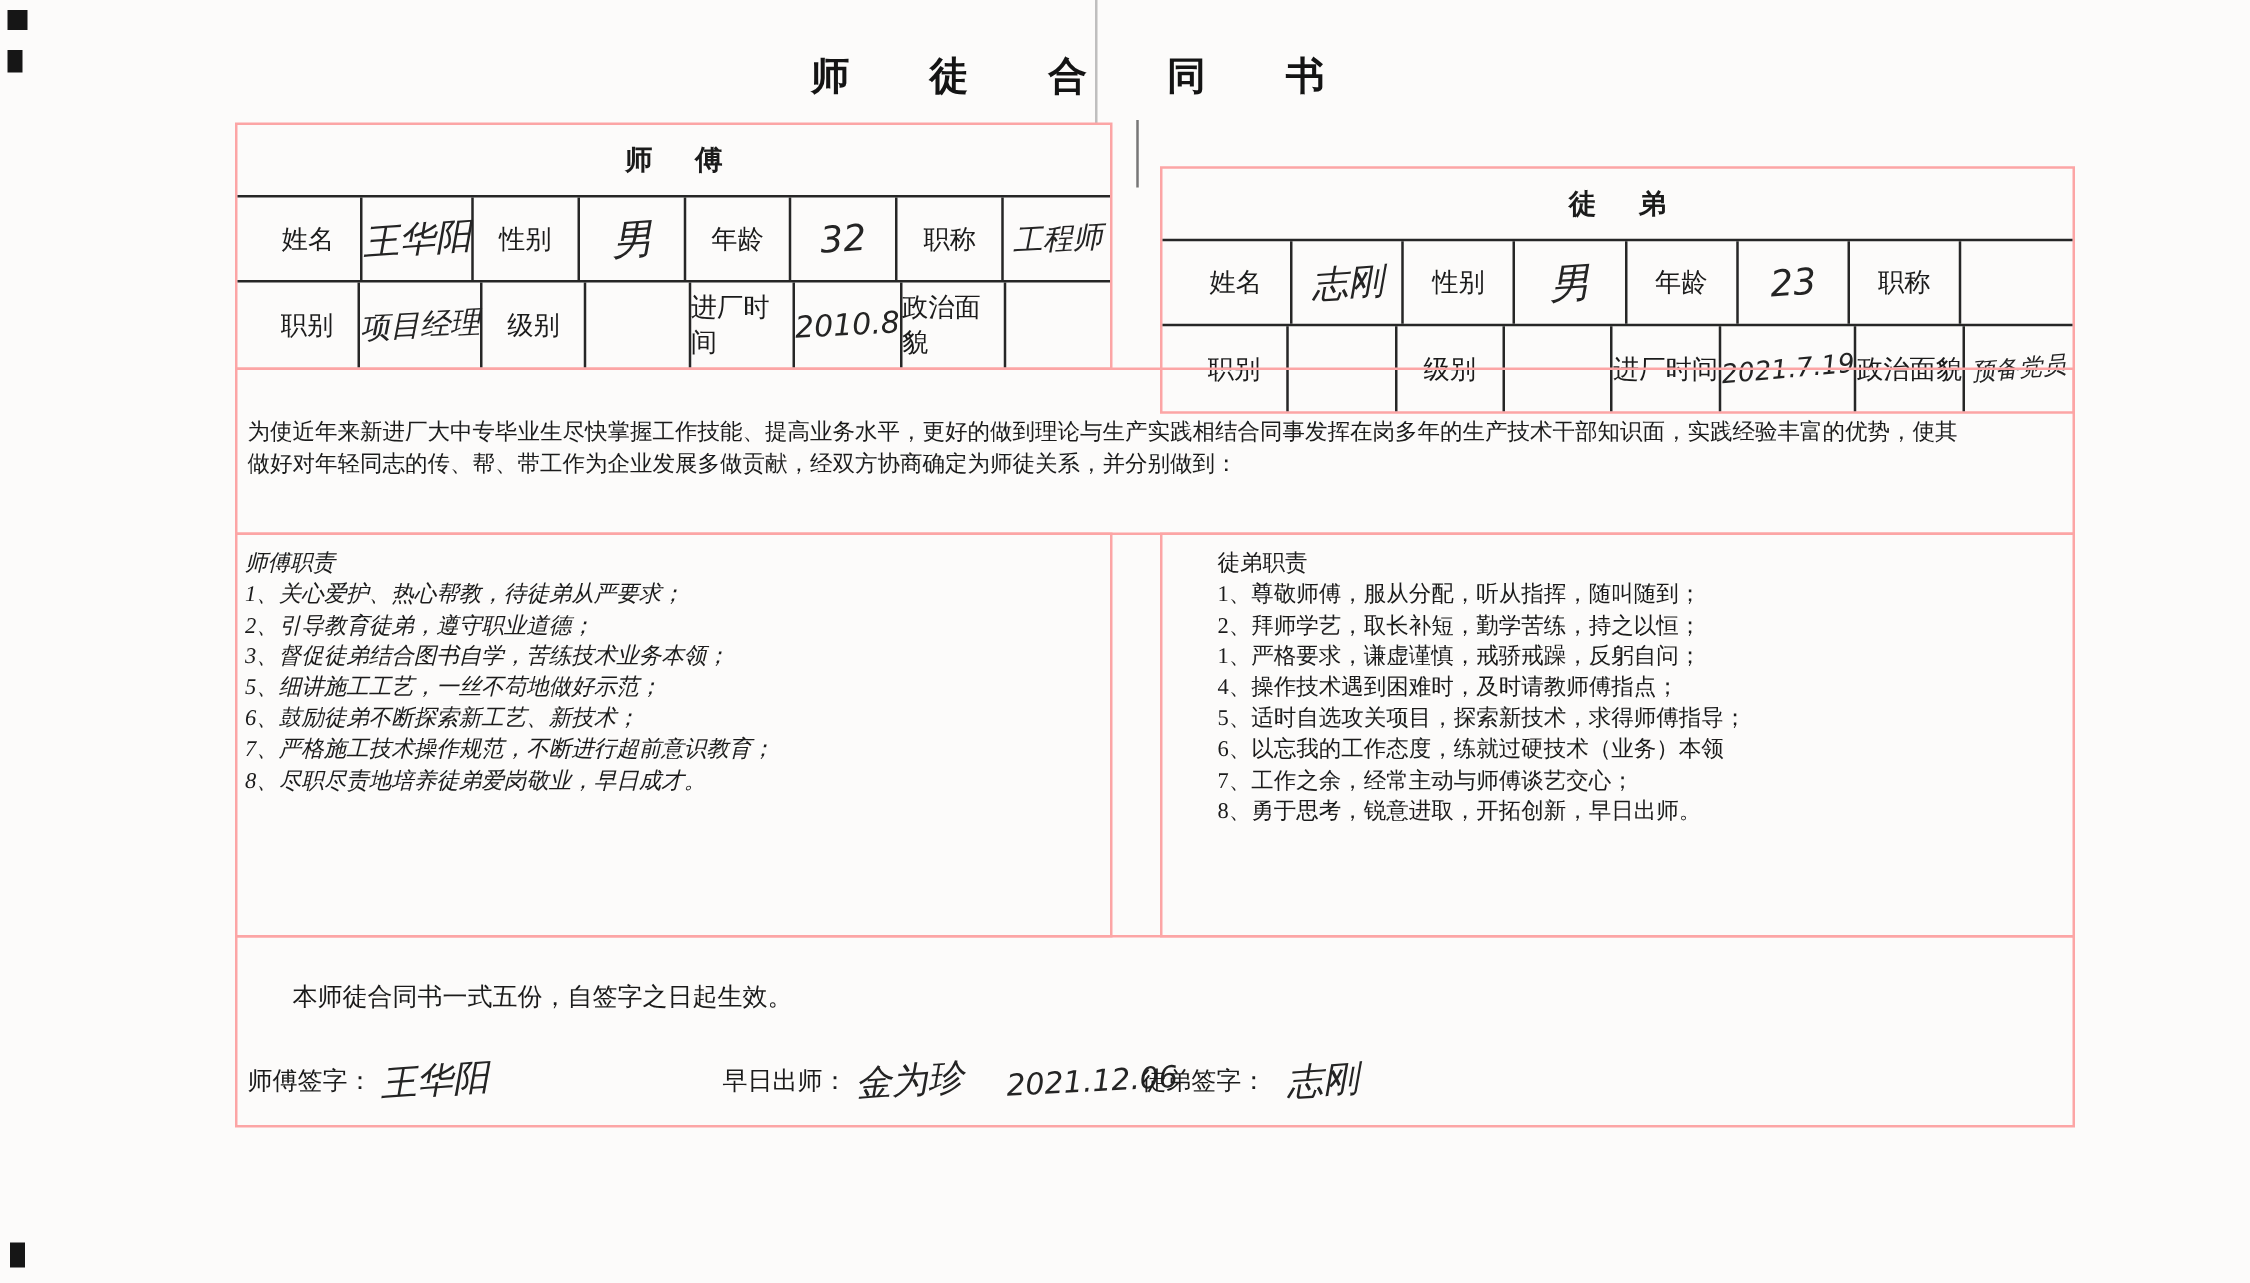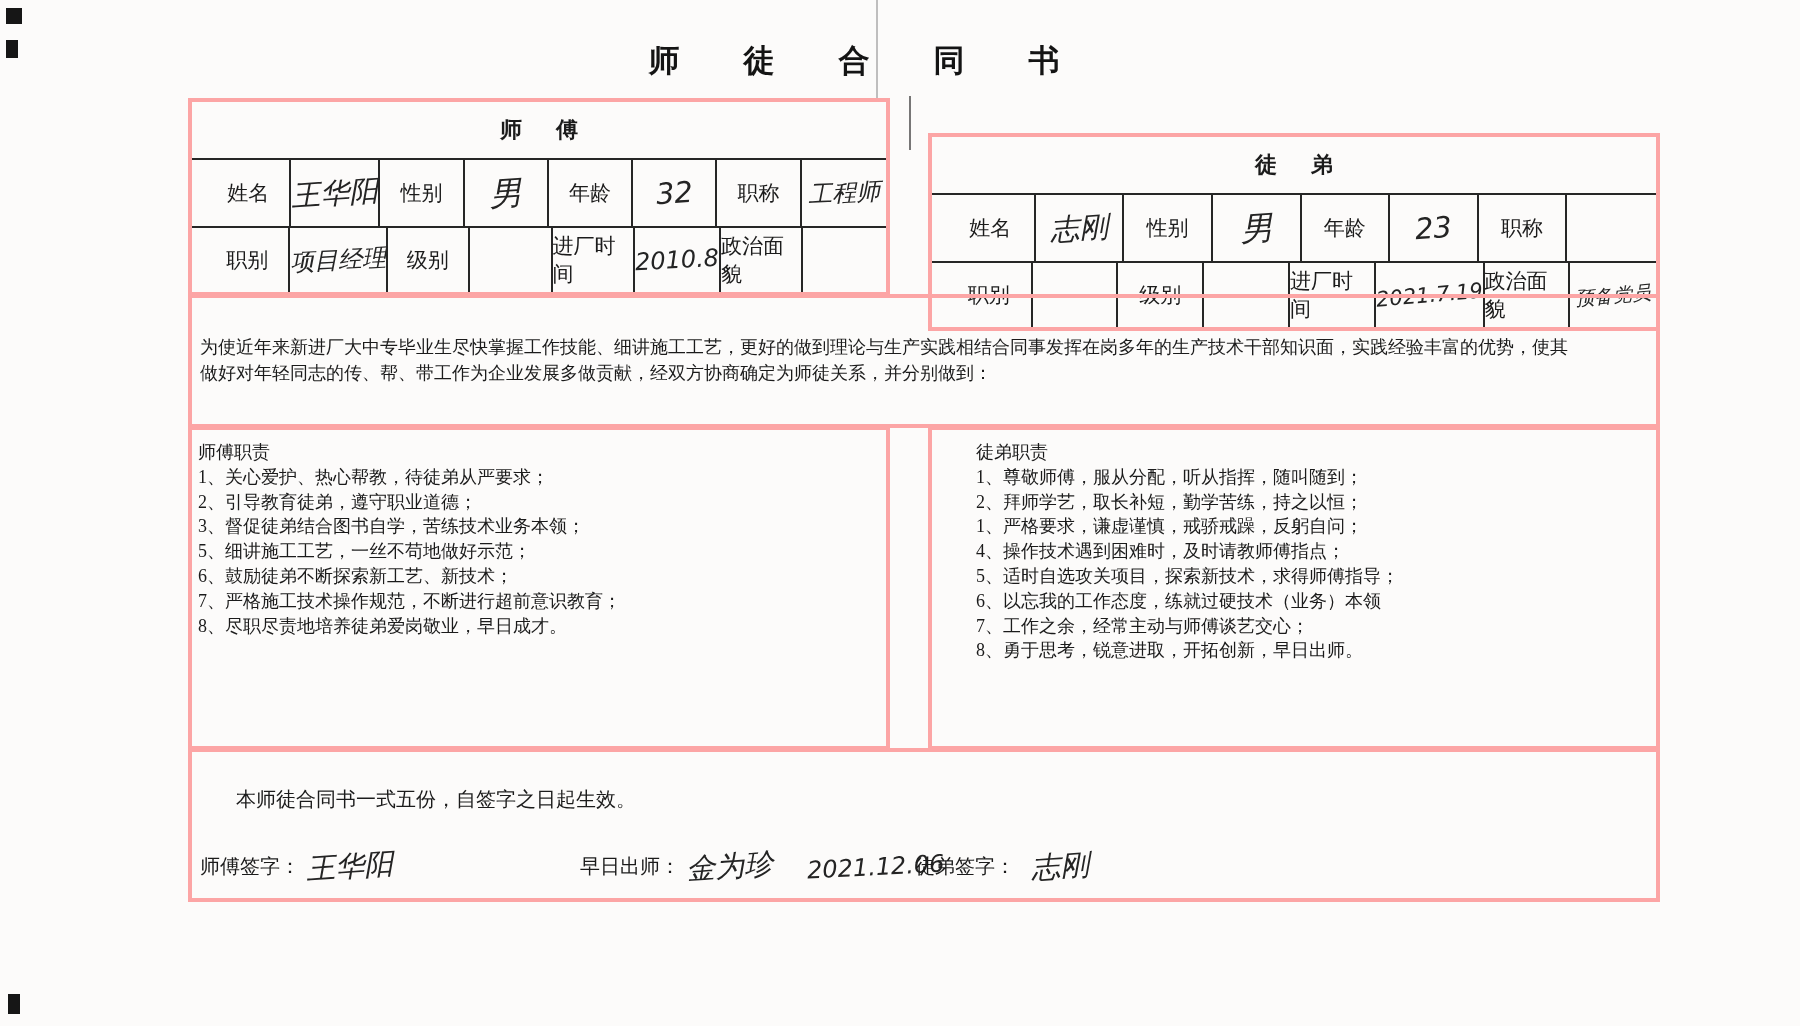--- a/index.html
+++ b/index.html
@@ -11,25 +11,25 @@
   
   .mark{position:absolute;background:#161616;}
   .fold{position:absolute;background:#8d8d8d;opacity:.55;}
   
   .doc-title{
     position:absolute;top:40px;left:-46px;width:1800px;text-align:center;
     font-size:31px;font-weight:700;letter-spacing:64px;text-indent:64px;color:#141414;
   }
   
   .frame{position:absolute;left:188px;top:98px;width:1472px;height:804px;}
-  .box{position:absolute;border:4px solid #fca5a5;box-sizing:border-box;background:transparent;}
+  .box{position:absolute;border:2px solid #fca5a5;box-sizing:border-box;background:transparent;}
   #box-master{left:0;top:0;width:702px;height:198px;}
   #box-apprentice{left:740px;top:0;width:732px;height:198px;margin-top:35px;}
   #box-intro{left:0;top:196px;width:1472px;height:134px;}
-  #box-duties-left{left:0;top:328px;width:702px;height:324px;}
+  #box-duties-left{left:0;top:328px;width:702px;height:324px;font-style:italic;}
   #box-duties-right{left:740px;top:328px;width:732px;height:324px;padding-left:38px;}
   #box-footer{left:0;top:650px;width:1472px;height:154px;}
   
   .htable{display:grid;grid-template-rows:58px 68px 1fr;height:100%;}
   .hsection{
     display:flex;align-items:center;justify-content:center;
     font-size:22px;font-weight:700;letter-spacing:34px;text-indent:34px;
     border-bottom:2px solid #262626;
   }
   .hrow{display:grid;grid-template-columns:repeat(8,1fr);padding-left:15px;}
@@ -154,21 +154,21 @@
         <div class="hcell">政治面貌</div>
         <div class="hcell">
             <span class="hand sm" style="font-size:19px">预备党员</span>
           </div>
       </div>
     </div>
   </div>
 
   <div class="box" id="box-intro">
     <div class="intro">
-      <div>为使近年来新进厂大中专毕业生尽快掌握工作技能、细讲施工工艺，更好的做到理论与生产实践相结合同事发挥在岗多年的生产技术干部知识面，实践经验丰富的优势，使其</div>
+      <div>为使近年来新进厂大中专毕业生尽快掌握工作技能、提高业务水平，更好的做到理论与生产实践相结合同事发挥在岗多年的生产技术干部知识面，实践经验丰富的优势，使其</div>
       <div>做好对年轻同志的传、帮、带工作为企业发展多做贡献，经双方协商确定为师徒关系，并分别做到：</div>
     </div>
   </div>
 
   <div class="box" id="box-duties-left">
     <div class="duties">
       <div>师傅职责</div>
       <div>1、关心爱护、热心帮教，待徒弟从严要求；</div>
       <div>2、引导教育徒弟，遵守职业道德；</div>
       <div>3、督促徒弟结合图书自学，苦练技术业务本领；</div>

